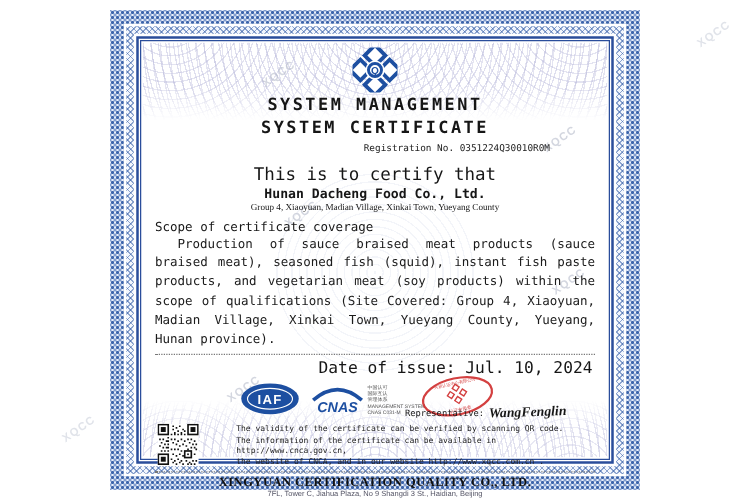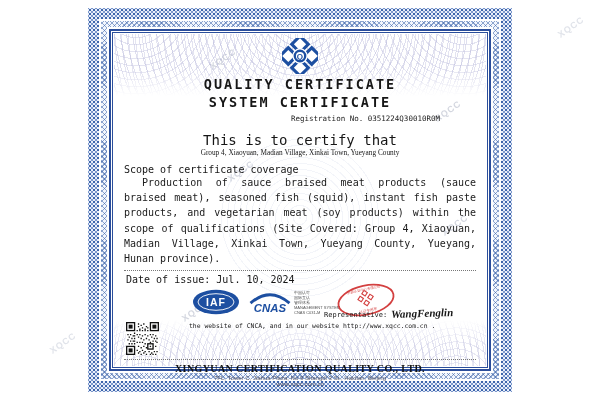--- a/index.html
+++ b/index.html
@@ -47,21 +47,21 @@
   .reg{font-size:7.5px;text-align:right;padding-right:36px;margin-top:3px;color:#222;}
   .certify{font-size:14px;text-align:center;margin-top:9px;}
   .company{font-size:10.5px;font-weight:bold;text-align:center;margin-top:1px;}
   .addr{font-size:7.3px;text-align:center;margin-top:0;font-family:Liberation Serif, serif;}
   .credit{font-size:7.3px;text-align:center;margin-top:2px;}
   .conform{font-size:8.5px;text-align:center;margin-top:9px;}
   .standard{font-size:9px;font-weight:bold;text-align:center;margin-top:2px;}
   .scope-head{font-size:10px;text-align:left;margin-top:7px;}
   .scope{font-size:10px;line-height:1.52;text-align:justify;margin-top:0;text-indent:18px;color:#1b1b1b;}
   .dotline{border-top:1.5px dotted #777;margin-top:4px;}
-  .dates{display:flex;justify-content:space-between;font-size:10px;margin-top:3px;padding:0 2px;}
+  .dates{display:flex;justify-content:flex-end;font-size:13px;margin-top:3px;padding:0 2px;}
   .logos-row{position:relative;height:33px;margin-top:2px;}
   .iaf{position:absolute;left:68px;top:2px;}
   .cnas{position:absolute;left:124px;top:5px;}
   .cnas-txt{position:absolute;left:170px;top:3px;font-size:4px;line-height:1.25;color:#555;
     font-family:"Liberation Sans",sans-serif;}
   .seal{position:absolute;left:212px;top:-3px;transform:rotate(-12deg);opacity:.92;}
   .rep{position:absolute;left:200px;bottom:1px;font-size:7px;white-space:nowrap;}
   .sig{font-family:"Liberation Serif",serif;font-style:italic;font-weight:bold;font-size:11px;
     display:inline-block;transform:rotate(-2deg);margin-left:4px;}
   .note-row{display:flex;margin-top:2px;}
@@ -107,29 +107,30 @@
           <rect x="13.5" y="0.5" width="13" height="13" transform="rotate(45 20 7)"></rect>
           <rect x="26.5" y="13.5" width="13" height="13" transform="rotate(45 33 20)"></rect>
           <rect x="13.5" y="26.5" width="13" height="13" transform="rotate(45 20 33)"></rect>
           <rect x="0.5" y="13.5" width="13" height="13" transform="rotate(45 7 20)"></rect>
         </g>
         <circle cx="20" cy="20" r="8.5" fill="#fff" stroke="none"></circle>
         <circle cx="20" cy="20" r="5.8" fill="#fff" stroke="#1d4fa1" stroke-width="2.6"></circle>
         <text x="20" y="23.4" text-anchor="middle" font-size="9" font-weight="bold" fill="#1d4fa1" font-family="Liberation Sans, sans-serif">Q</text>
       </svg>
 
-      <div class="title">QUALITY CERTIFICATE</div>
+      <div class="title">SYSTEM MANAGEMENT</div>
       <div class="title">SYSTEM CERTIFICATE</div>
 
       <div class="reg">
         <span>Registration No.</span>
         <span>0351224Q30010R0M</span>
       </div>
 
       <div class="certify">This is to certify that</div>
+      <div class="company">Hunan Dacheng Food Co., Ltd.</div>
       <div class="addr">Group 4, Xiaoyuan, Madian Village, Xinkai Town, Yueyang County</div>
 
 
       <div class="scope-head">Scope of certificate coverage</div>
       <div class="scope">Production of sauce braised meat products (sauce braised meat), seasoned fish (squid), instant fish paste products, and vegetarian meat (soy products) within the scope of qualifications (Site Covered: Group 4, Xiaoyuan, Madian Village, Xinkai Town, Yueyang County, Yueyang, Hunan province).</div>
 
       <div class="dotline"></div>
 
       <div class="dates">
         <span>
@@ -182,20 +183,22 @@
             <rect x="20" y="2" width="3" height="3" fill="#111"></rect>
           <rect x="0" y="18" width="7" height="7" fill="#111"></rect>
             <rect x="1" y="19" width="5" height="5" fill="#fff"></rect>
             <rect x="2" y="20" width="3" height="3" fill="#111"></rect>
           <rect x="16" y="16" width="5" height="5" fill="#111"></rect>
             <rect x="17" y="17" width="3" height="3" fill="#fff"></rect>
             <rect x="18" y="18" width="1" height="1" fill="#111"></rect>
           <path fill="#111" d="M8 6h1v1H8zM10 6h1v1h-1zM12 6h1v1h-1zM14 6h1v1h-1zM16 6h1v1h-1zM6 8h1v1H6zM6 10h1v1H6zM6 12h1v1H6zM6 14h1v1H6zM6 16h1v1H6zM9 1h1v1H9zM13 1h1v1h-1zM11 2h1v1h-1zM9 3h1v1H9zM15 3h1v1h-1zM12 4h1v1h-1zM16 4h1v1h-1zM10 5h1v1h-1zM14 5h1v1h-1zM1 9h1v1H1zM3 9h1v1H3zM8 9h1v1H8zM10 9h1v1h-1zM14 9h1v1h-1zM18 9h1v1h-1zM20 9h1v1h-1zM5 10h1v1H5zM12 10h1v1h-1zM16 10h1v1h-1zM22 10h1v1h-1zM2 11h1v1H2zM9 11h1v1H9zM19 11h1v1h-1zM4 12h1v1H4zM11 12h1v1h-1zM15 12h1v1h-1zM21 12h1v1h-1zM23 12h1v1h-1zM1 13h1v1H1zM13 13h1v1h-1zM17 13h1v1h-1zM3 14h1v1H3zM5 14h1v1H5zM20 14h1v1h-1zM22 14h1v1h-1zM8 15h1v1H8zM10 15h1v1h-1zM12 15h1v1h-1zM18 15h1v1h-1zM23 15h1v1h-1zM2 16h1v1H2zM4 16h1v1H4zM14 16h1v1h-1zM9 18h1v1H9zM13 18h1v1h-1zM22 18h1v1h-1zM11 19h1v1h-1zM15 19h1v1h-1zM8 21h1v1H8zM12 21h1v1h-1zM10 22h1v1h-1zM14 22h1v1h-1zM17 22h1v1h-1zM21 22h1v1h-1zM23 22h1v1h-1zM9 23h1v1H9zM13 23h1v1h-1zM19 23h1v1h-1zM11 24h1v1h-1zM15 24h1v1h-1zM18 24h1v1h-1zM20 24h1v1h-1zM22 24h1v1h-1z"></path>
         </svg>
         <div class="note">
+          <div class="ind">The validity of the certificate can be verified by scanning QR code.</div>
+          <div class="ind">The information of the certificate can be available in http://www.cnca.gov.cn,</div>
           <div class="ind">the website of CNCA, and in our website http://www.xqcc.com.cn .</div>
         </div>
       </div>
 
       <div class="dotline"></div>
 
       <div class="issuer">XINGYUAN CERTIFICATION QUALITY CO., LTD.</div>
       <div class="issuer-addr">7FL, Tower C, Jiahua Plaza, No 9 Shangdi 3 St., Haidian, Beijing</div>
       <div class="issuer-web">www.xqcc.com.cn</div>
 

